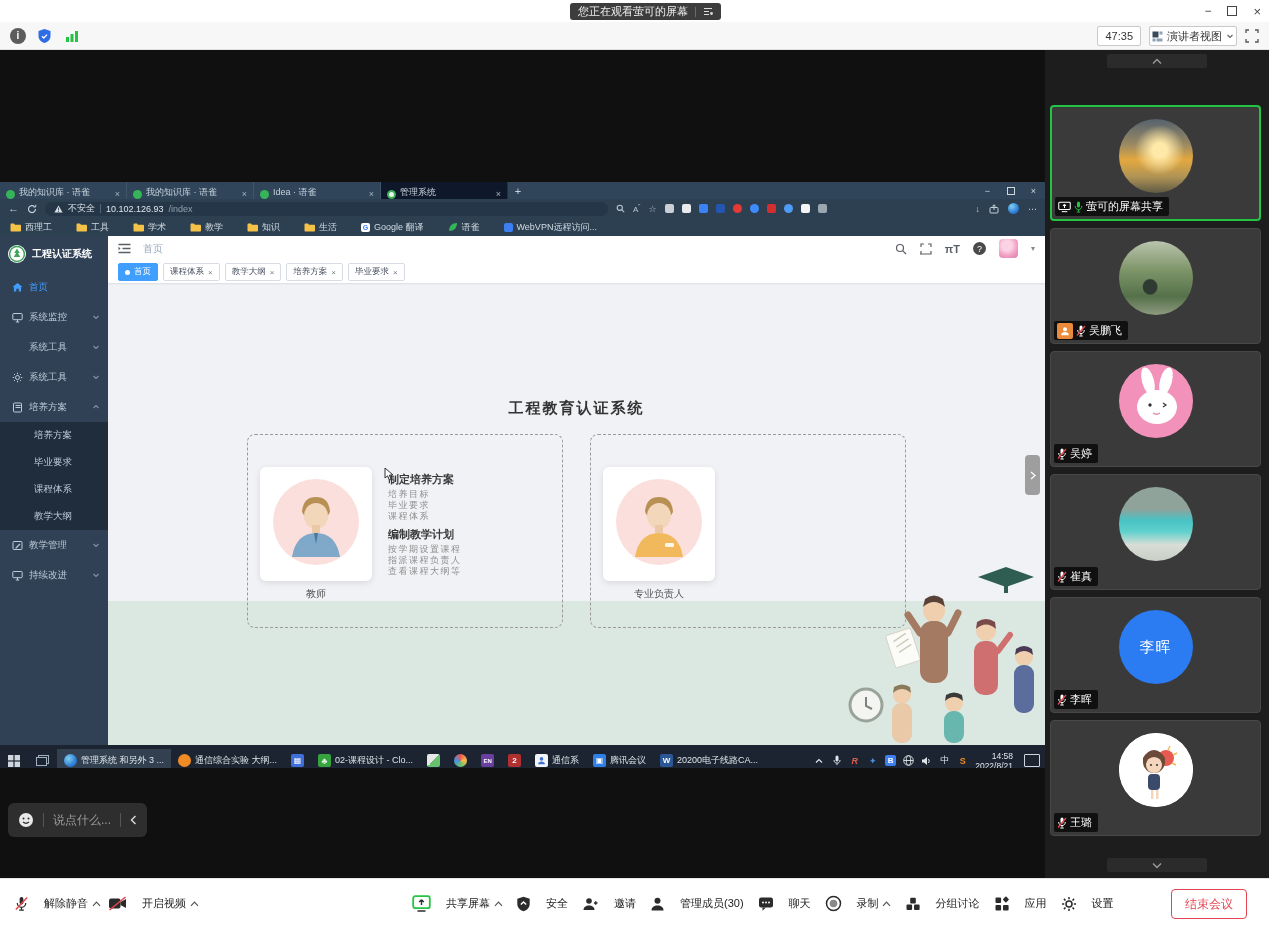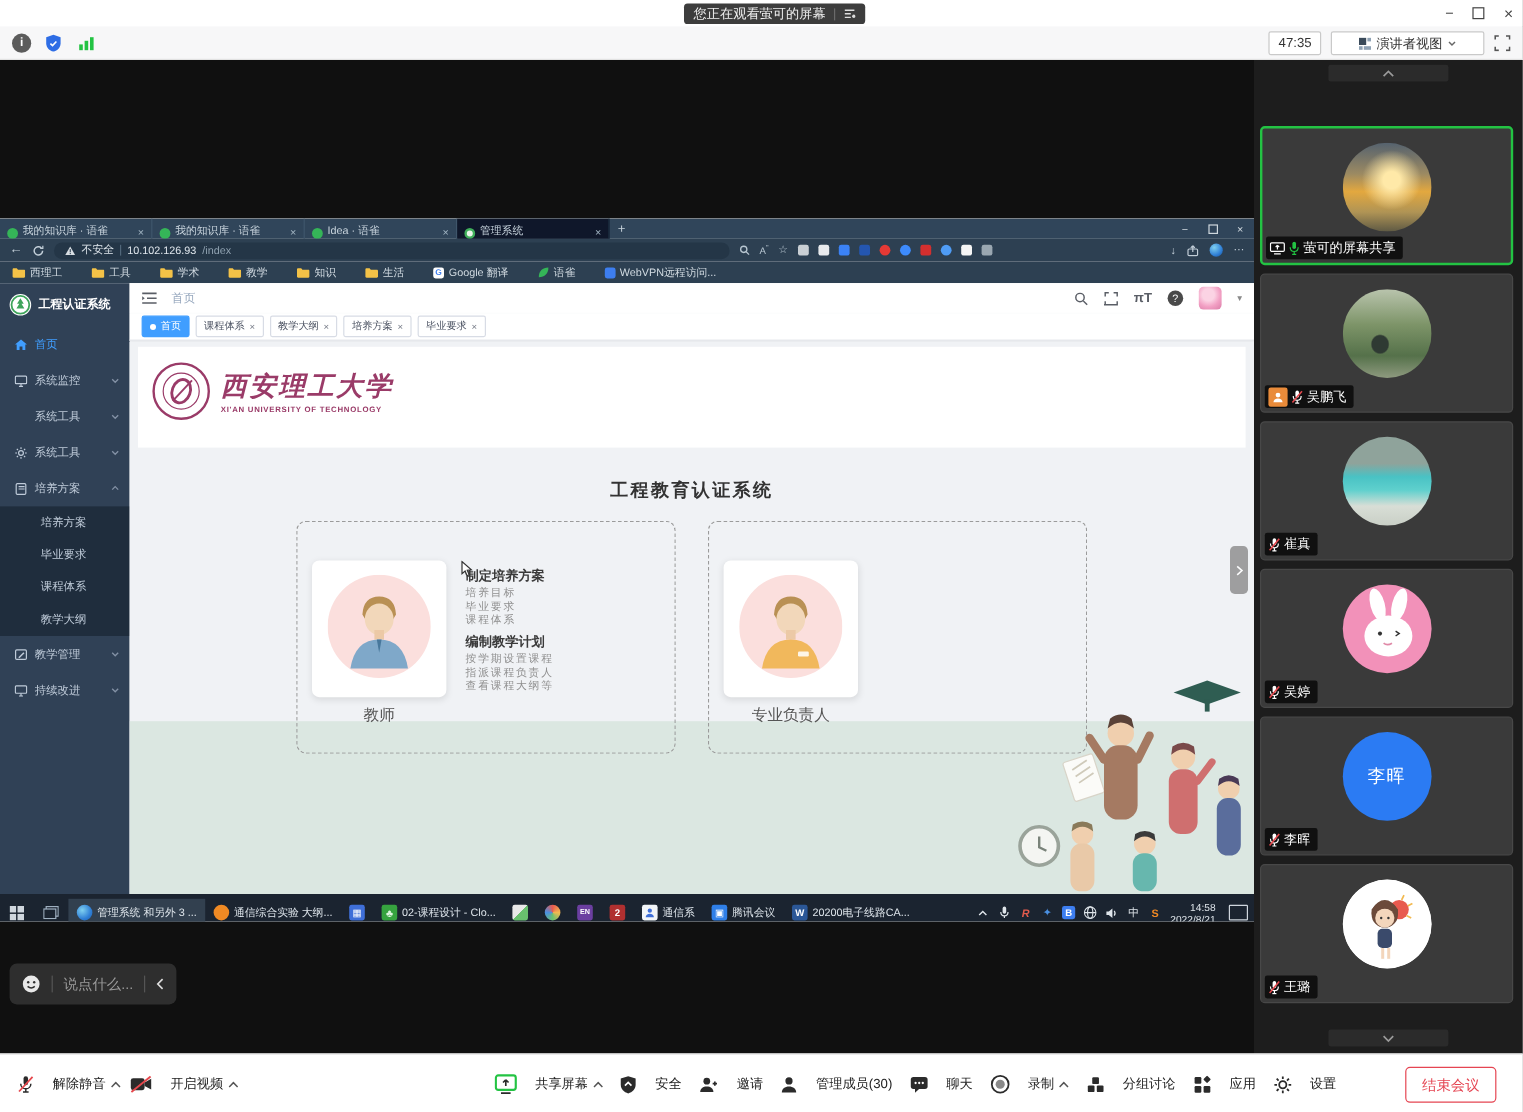--- a/index.html
+++ b/index.html
@@ -17,21 +17,21 @@
   .winctl .wmax{width:8px;height:8px;border:1px solid #444}
   .winctl .wclose{font-size:13px}
   .chromebar{position:absolute;top:22px;left:0;width:100%;height:28px;background:#f7f7f8;border-bottom:1px solid #e2e2e2;box-sizing:border-box}
   .status-icons{position:absolute;left:10px;top:5px;display:flex;gap:10px;align-items:center}
   .sicon{width:17px;height:17px;display:flex;align-items:center;justify-content:center}
   .info-badge{width:16px;height:16px;border-radius:50%;background:#5c5c5c;color:#fff;font-size:10px;font-weight:bold;display:flex;align-items:center;justify-content:center}
   .chrome-right{position:absolute;right:10px;top:4px;display:flex;align-items:center;gap:8px}
   .timerbox{height:18px;border:1px solid #c9c9c9;border-radius:2px;background:#fff;font-size:11px;color:#333;
             display:flex;align-items:center;padding:0 7px}
   .viewbox{height:18px;border:1px solid #c9c9c9;border-radius:2px;background:#fff;font-size:11px;color:#333;
-           display:flex;align-items:center;gap:4px;padding:0 22px}
+           display:flex;align-items:center;gap:4px;padding:0 2px}
   .icn{display:inline-flex;align-items:center;justify-content:center;line-height:0}
 
   
   .stage{position:absolute;top:50px;left:0;width:1045px;height:828px;background:#101010}
   .desktop{position:absolute;top:132px;left:0;width:1045px;height:586px;background:#fff;overflow:hidden}
   .chat-pill{position:absolute;left:8px;top:753px;height:34px;background:#2e2e2e;border-radius:6px;
              display:flex;align-items:center;padding:0 10px;gap:9px}
   .chat-text{font-size:12px;color:#9a9a9a}
   .pill-sep{width:1px;height:14px;background:#555}
   .handle{position:absolute;right:5px;top:405px;width:15px;height:40px;background:#8a8a8a;opacity:.8;
@@ -101,21 +101,21 @@
   .uni{position:absolute;left:12px;top:13px;display:flex;align-items:center;gap:9px;color:#9a3b68}
   .seal{width:48px;height:48px;border-radius:50%;border:2px solid #9a3b68;display:flex;align-items:center;justify-content:center;box-sizing:border-box}
   .uni-cn{font-size:22px;font-weight:bold;font-style:italic;letter-spacing:2px;
           font-family:"Liberation Serif","DejaVu Serif",serif}
   .uni-en{font-size:6.5px;letter-spacing:.6px;font-weight:bold;margin-top:1px}
   .page-title{position:absolute;top:114px;width:100%;text-align:center;font-size:15px;font-weight:bold;color:#333;letter-spacing:2px}
   .cards{position:absolute;top:149px;left:0;width:937px;display:flex;justify-content:center;gap:27px}
   .rcard{position:relative;width:316px;height:194px;border:1.5px dashed #9b9b9b;border-radius:8px;box-sizing:border-box}
   .avbox{position:absolute;left:12px;top:32px;width:112px;height:114px;background:#fff;border-radius:6px;
          box-shadow:0 2px 6px rgba(0,0,0,.10);display:flex;align-items:center;justify-content:center}
-  .rolelbl{position:absolute;left:12px;top:152px;width:112px;text-align:center;font-size:13px;color:#555}
+  .rolelbl{position:absolute;left:12px;top:152px;width:112px;text-align:center;font-size:10px;color:#555}
   .cardtext{position:absolute;left:140px;top:24px;right:6px}
   .rcard.c1 .cardtext{top:32px}
   .sec-h{font-size:11px;font-weight:bold;color:#3a3a3a;margin:5px 0 2px}
   .sec-line{font-size:9px;color:#8f8f8f;line-height:11px;letter-spacing:1.5px}
   .cursor-arrow{position:absolute;left:276px;top:182px}
   .illus{position:absolute;right:2px;top:268px}
 
   
   .taskbar{position:absolute;top:563px;left:0;width:1045px;height:31px;background:#1b2430;display:flex;align-items:center;box-sizing:border-box}
   .tbtn{height:23px;display:flex;align-items:center;justify-content:center;padding:0 8px;cursor:pointer}
@@ -564,35 +564,20 @@
                 <span>培养方案</span>
                 <span class="tagx">×</span>
               </span>
               <span class="tag">
                 <span>毕业要求</span>
                 <span class="tagx">×</span>
               </span>
             </div>
           <div class="content">
             <div class="band-green"></div>
-            <div class="banner-card">
-              <div class="uni">
-                <span class="seal">
-                  <svg width="34" height="34" viewBox="0 0 34 34">
-                      <circle cx="17" cy="17" r="15" fill="none" stroke="#9a3b68" stroke-width="1"></circle>
-                      <ellipse cx="17" cy="17" rx="7.5" ry="10" fill="none" stroke="#9a3b68" stroke-width="2.4" transform="rotate(20 17 17)"></ellipse>
-                      <path d="M10 25L26 8" stroke="#9a3b68" stroke-width="1.6"></path>
-                    </svg>
-                </span>
-                <span>
-                  <div class="uni-cn">西安理工大学</div>
-                  <div class="uni-en">XI'AN UNIVERSITY OF TECHNOLOGY</div>
-                </span>
-              </div>
-            </div>
             <div class="page-title">工程教育认证系统</div>
             <div class="cards">
                 <div class="rcard c1">
                   <div class="avbox">
                     <div><svg width="86" height="86" viewBox="0 0 86 86">
                         <circle cx="43" cy="43" r="43" fill="#fbdfdd"></circle>
                         <path d="M29 33q1-15 14-15t14 15l-3 5q-11-7-22 0z" fill="#b99054"></path>
                         <ellipse cx="43" cy="37" rx="12" ry="13" fill="#f2d7ba"></ellipse>
                         <rect x="39" y="46" width="8" height="8" fill="#ecc9a6"></rect>
                         <path d="M19 78q4-24 24-24t24 24z" fill="#7fa8c9"></path>
@@ -826,52 +811,52 @@
               <svg width="10" height="12" viewBox="0 0 10 12">
                 <rect x="3.5" y="0.5" width="3" height="6" rx="1.5" fill="#fff"></rect>
                 <path d="M1.7 5c0 2.2 1.5 3.6 3.3 3.6S8.3 7.2 8.3 5M5 8.6v2M3.3 11h3.4" stroke="#fff" fill="none" stroke-width="1"></path>
                 <line x1="1" y1="10.5" x2="9" y2="1" stroke="#e5484d" stroke-width="1.3"></line>
               </svg>
             </span>
             <span class="pname">吴鹏飞</span>
           </div>
         </div>
         <div class="tile">
-          <div class="avatar av-photo-lake"></div>
-          <div class="name-label">
-            <span class="icn">
-              <svg width="10" height="12" viewBox="0 0 10 12">
-                <rect x="3.5" y="0.5" width="3" height="6" rx="1.5" fill="#fff"></rect>
-                <path d="M1.7 5c0 2.2 1.5 3.6 3.3 3.6S8.3 7.2 8.3 5M5 8.6v2M3.3 11h3.4" stroke="#fff" fill="none" stroke-width="1"></path>
-                <line x1="1" y1="10.5" x2="9" y2="1" stroke="#e5484d" stroke-width="1.3"></line>
-              </svg>
-            </span>
-            <span class="pname">崔真</span>
-          </div>
-        </div>
-        <div class="tile">
           <div class="avatar av-rabbit">
             <svg width="74" height="74" viewBox="0 0 74 74">
               <ellipse cx="29" cy="17" rx="6" ry="14" fill="#fff" transform="rotate(-15 29 17)"></ellipse>
               <ellipse cx="47" cy="17" rx="6" ry="14" fill="#fff" transform="rotate(15 47 17)"></ellipse>
               <ellipse cx="38" cy="43" rx="20" ry="17" fill="#fff"></ellipse>
               <circle cx="31" cy="41" r="1.7" fill="#333"></circle>
               <path d="M44 39l3 2-3 2" stroke="#333" stroke-width="1.2" fill="none"></path>
               <path d="M34 49q3 2.4 7 0" stroke="#e08aa8" stroke-width="1.4" fill="none"></path>
             </svg>
           </div>
           <div class="name-label">
             <span class="icn">
               <svg width="10" height="12" viewBox="0 0 10 12">
                 <rect x="3.5" y="0.5" width="3" height="6" rx="1.5" fill="#fff"></rect>
                 <path d="M1.7 5c0 2.2 1.5 3.6 3.3 3.6S8.3 7.2 8.3 5M5 8.6v2M3.3 11h3.4" stroke="#fff" fill="none" stroke-width="1"></path>
                 <line x1="1" y1="10.5" x2="9" y2="1" stroke="#e5484d" stroke-width="1.3"></line>
               </svg>
             </span>
             <span class="pname">吴婷</span>
+          </div>
+        </div>
+        <div class="tile">
+          <div class="avatar av-photo-lake"></div>
+          <div class="name-label">
+            <span class="icn">
+              <svg width="10" height="12" viewBox="0 0 10 12">
+                <rect x="3.5" y="0.5" width="3" height="6" rx="1.5" fill="#fff"></rect>
+                <path d="M1.7 5c0 2.2 1.5 3.6 3.3 3.6S8.3 7.2 8.3 5M5 8.6v2M3.3 11h3.4" stroke="#fff" fill="none" stroke-width="1"></path>
+                <line x1="1" y1="10.5" x2="9" y2="1" stroke="#e5484d" stroke-width="1.3"></line>
+              </svg>
+            </span>
+            <span class="pname">崔真</span>
           </div>
         </div>
         <div class="tile">
           <div class="avatar av-blue-name">李晖</div>
           <div class="name-label">
             <span class="icn">
               <svg width="10" height="12" viewBox="0 0 10 12">
                 <rect x="3.5" y="0.5" width="3" height="6" rx="1.5" fill="#fff"></rect>
                 <path d="M1.7 5c0 2.2 1.5 3.6 3.3 3.6S8.3 7.2 8.3 5M5 8.6v2M3.3 11h3.4" stroke="#fff" fill="none" stroke-width="1"></path>
                 <line x1="1" y1="10.5" x2="9" y2="1" stroke="#e5484d" stroke-width="1.3"></line>

